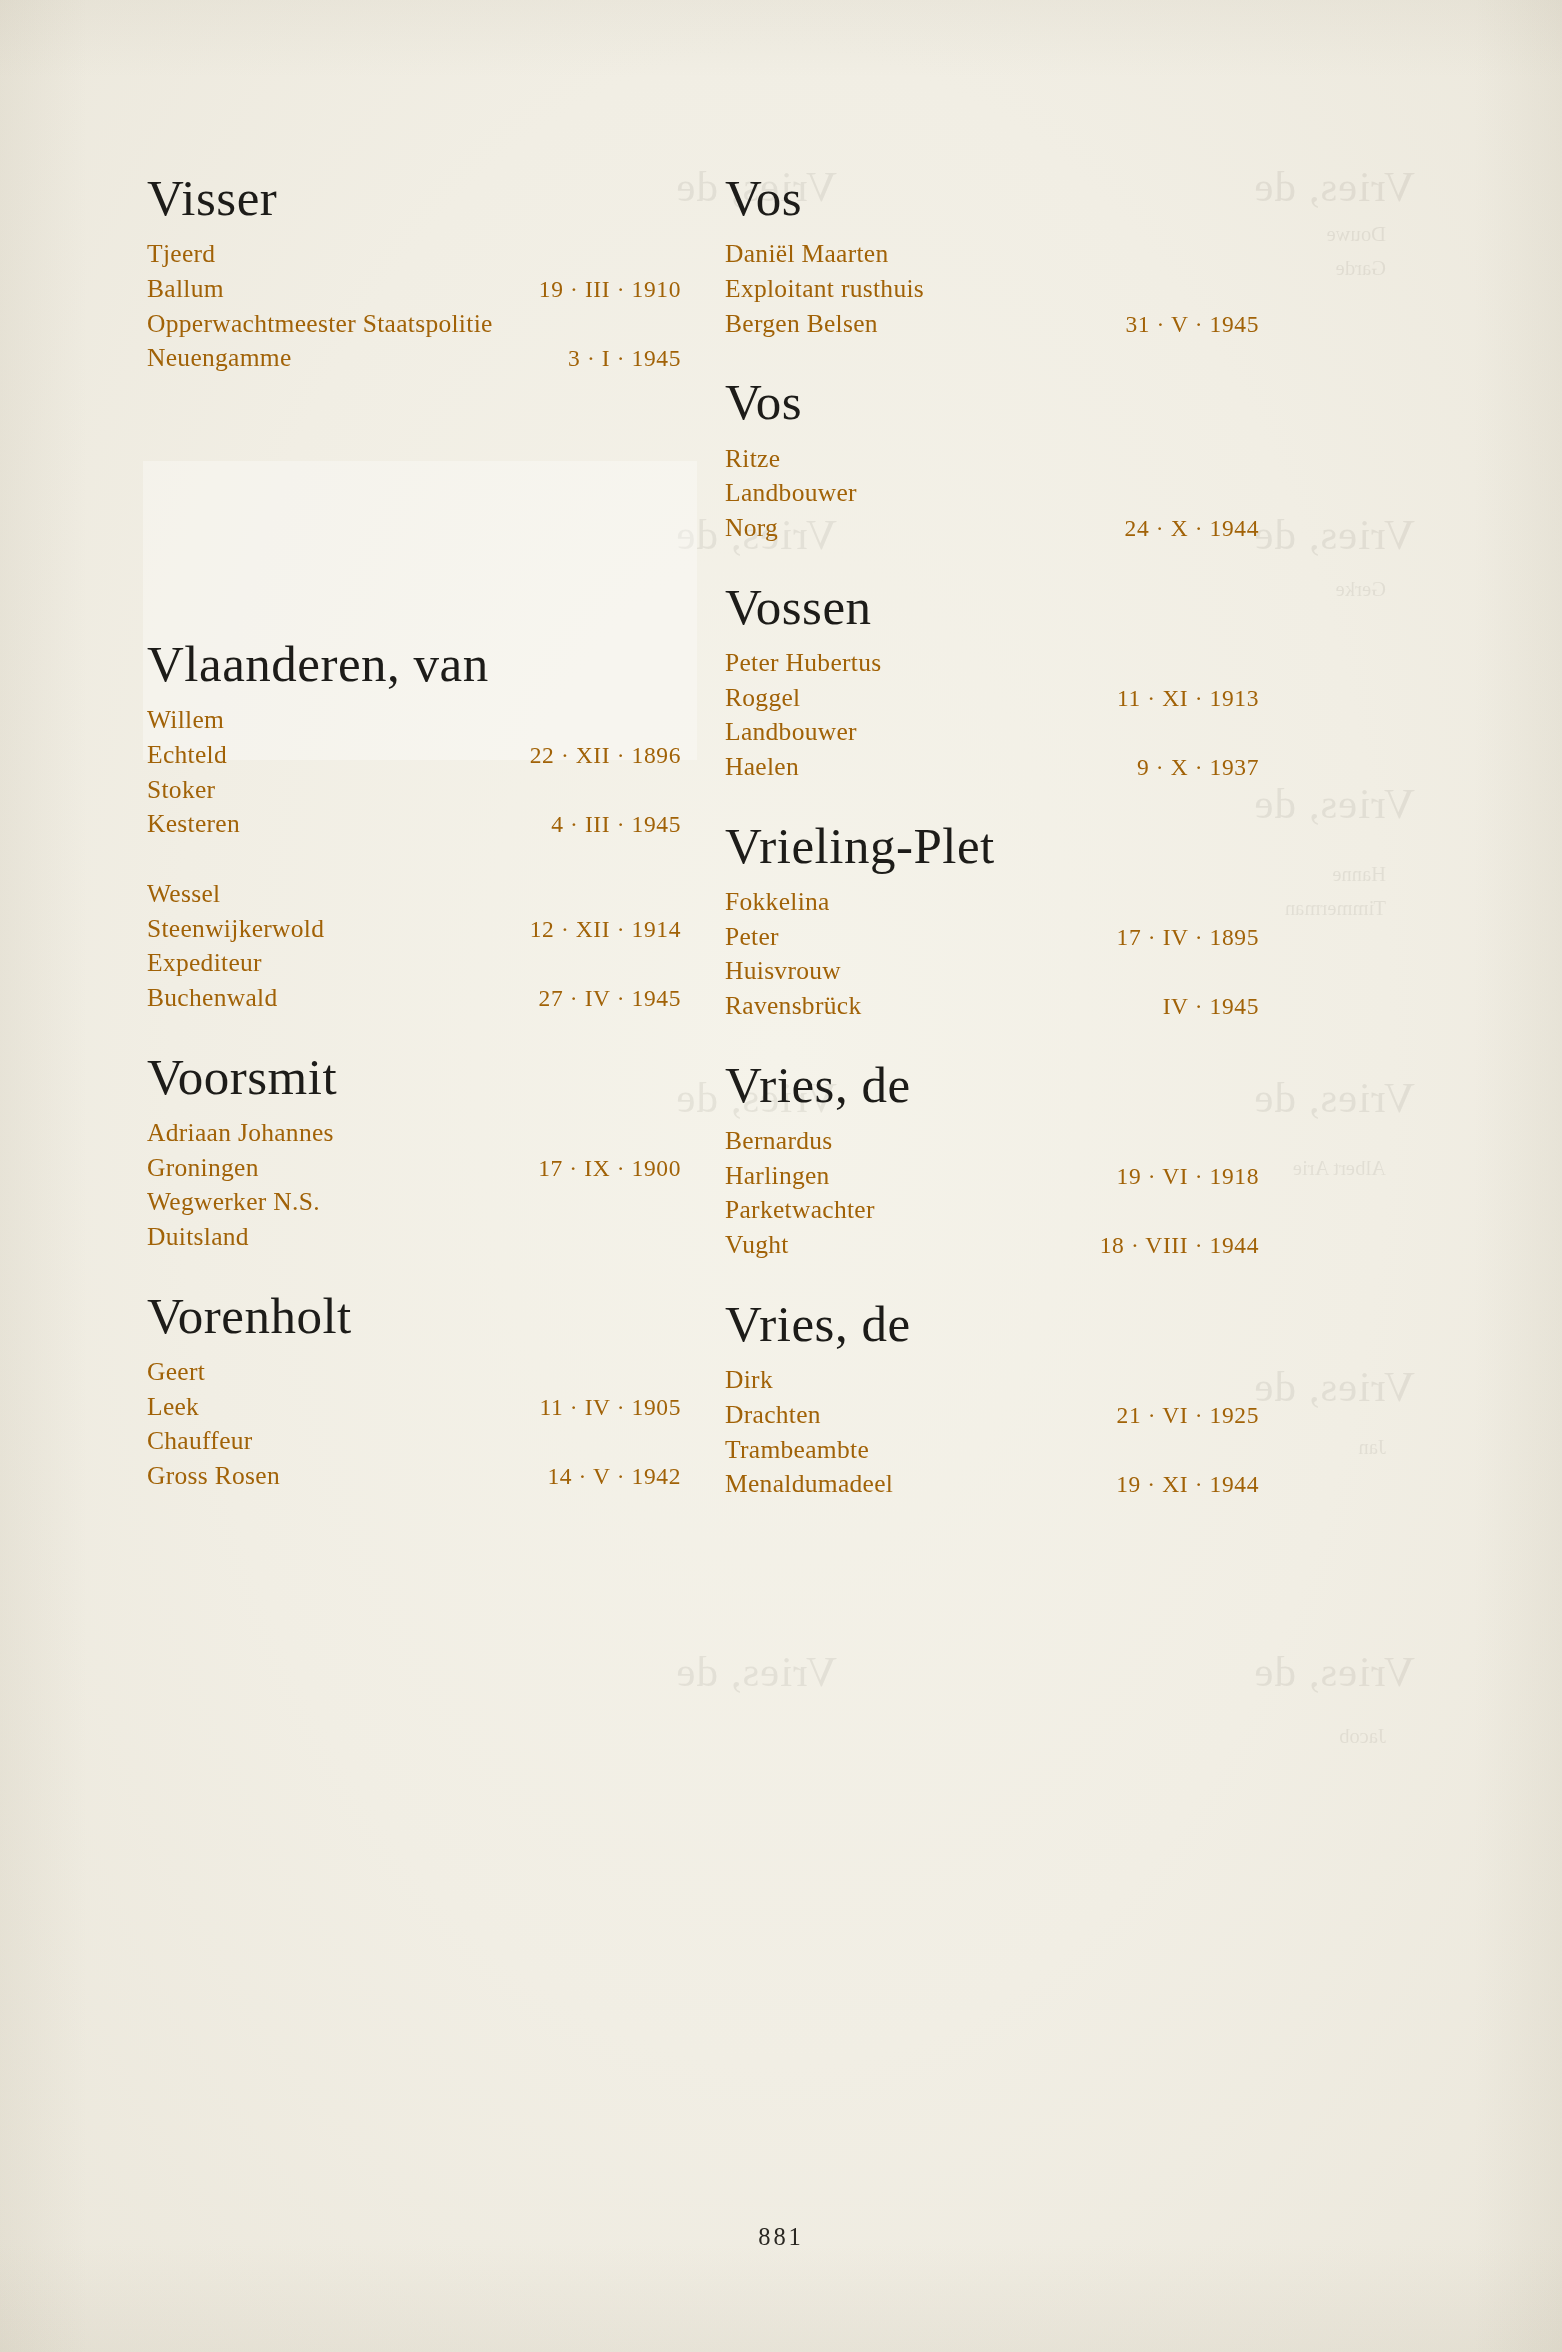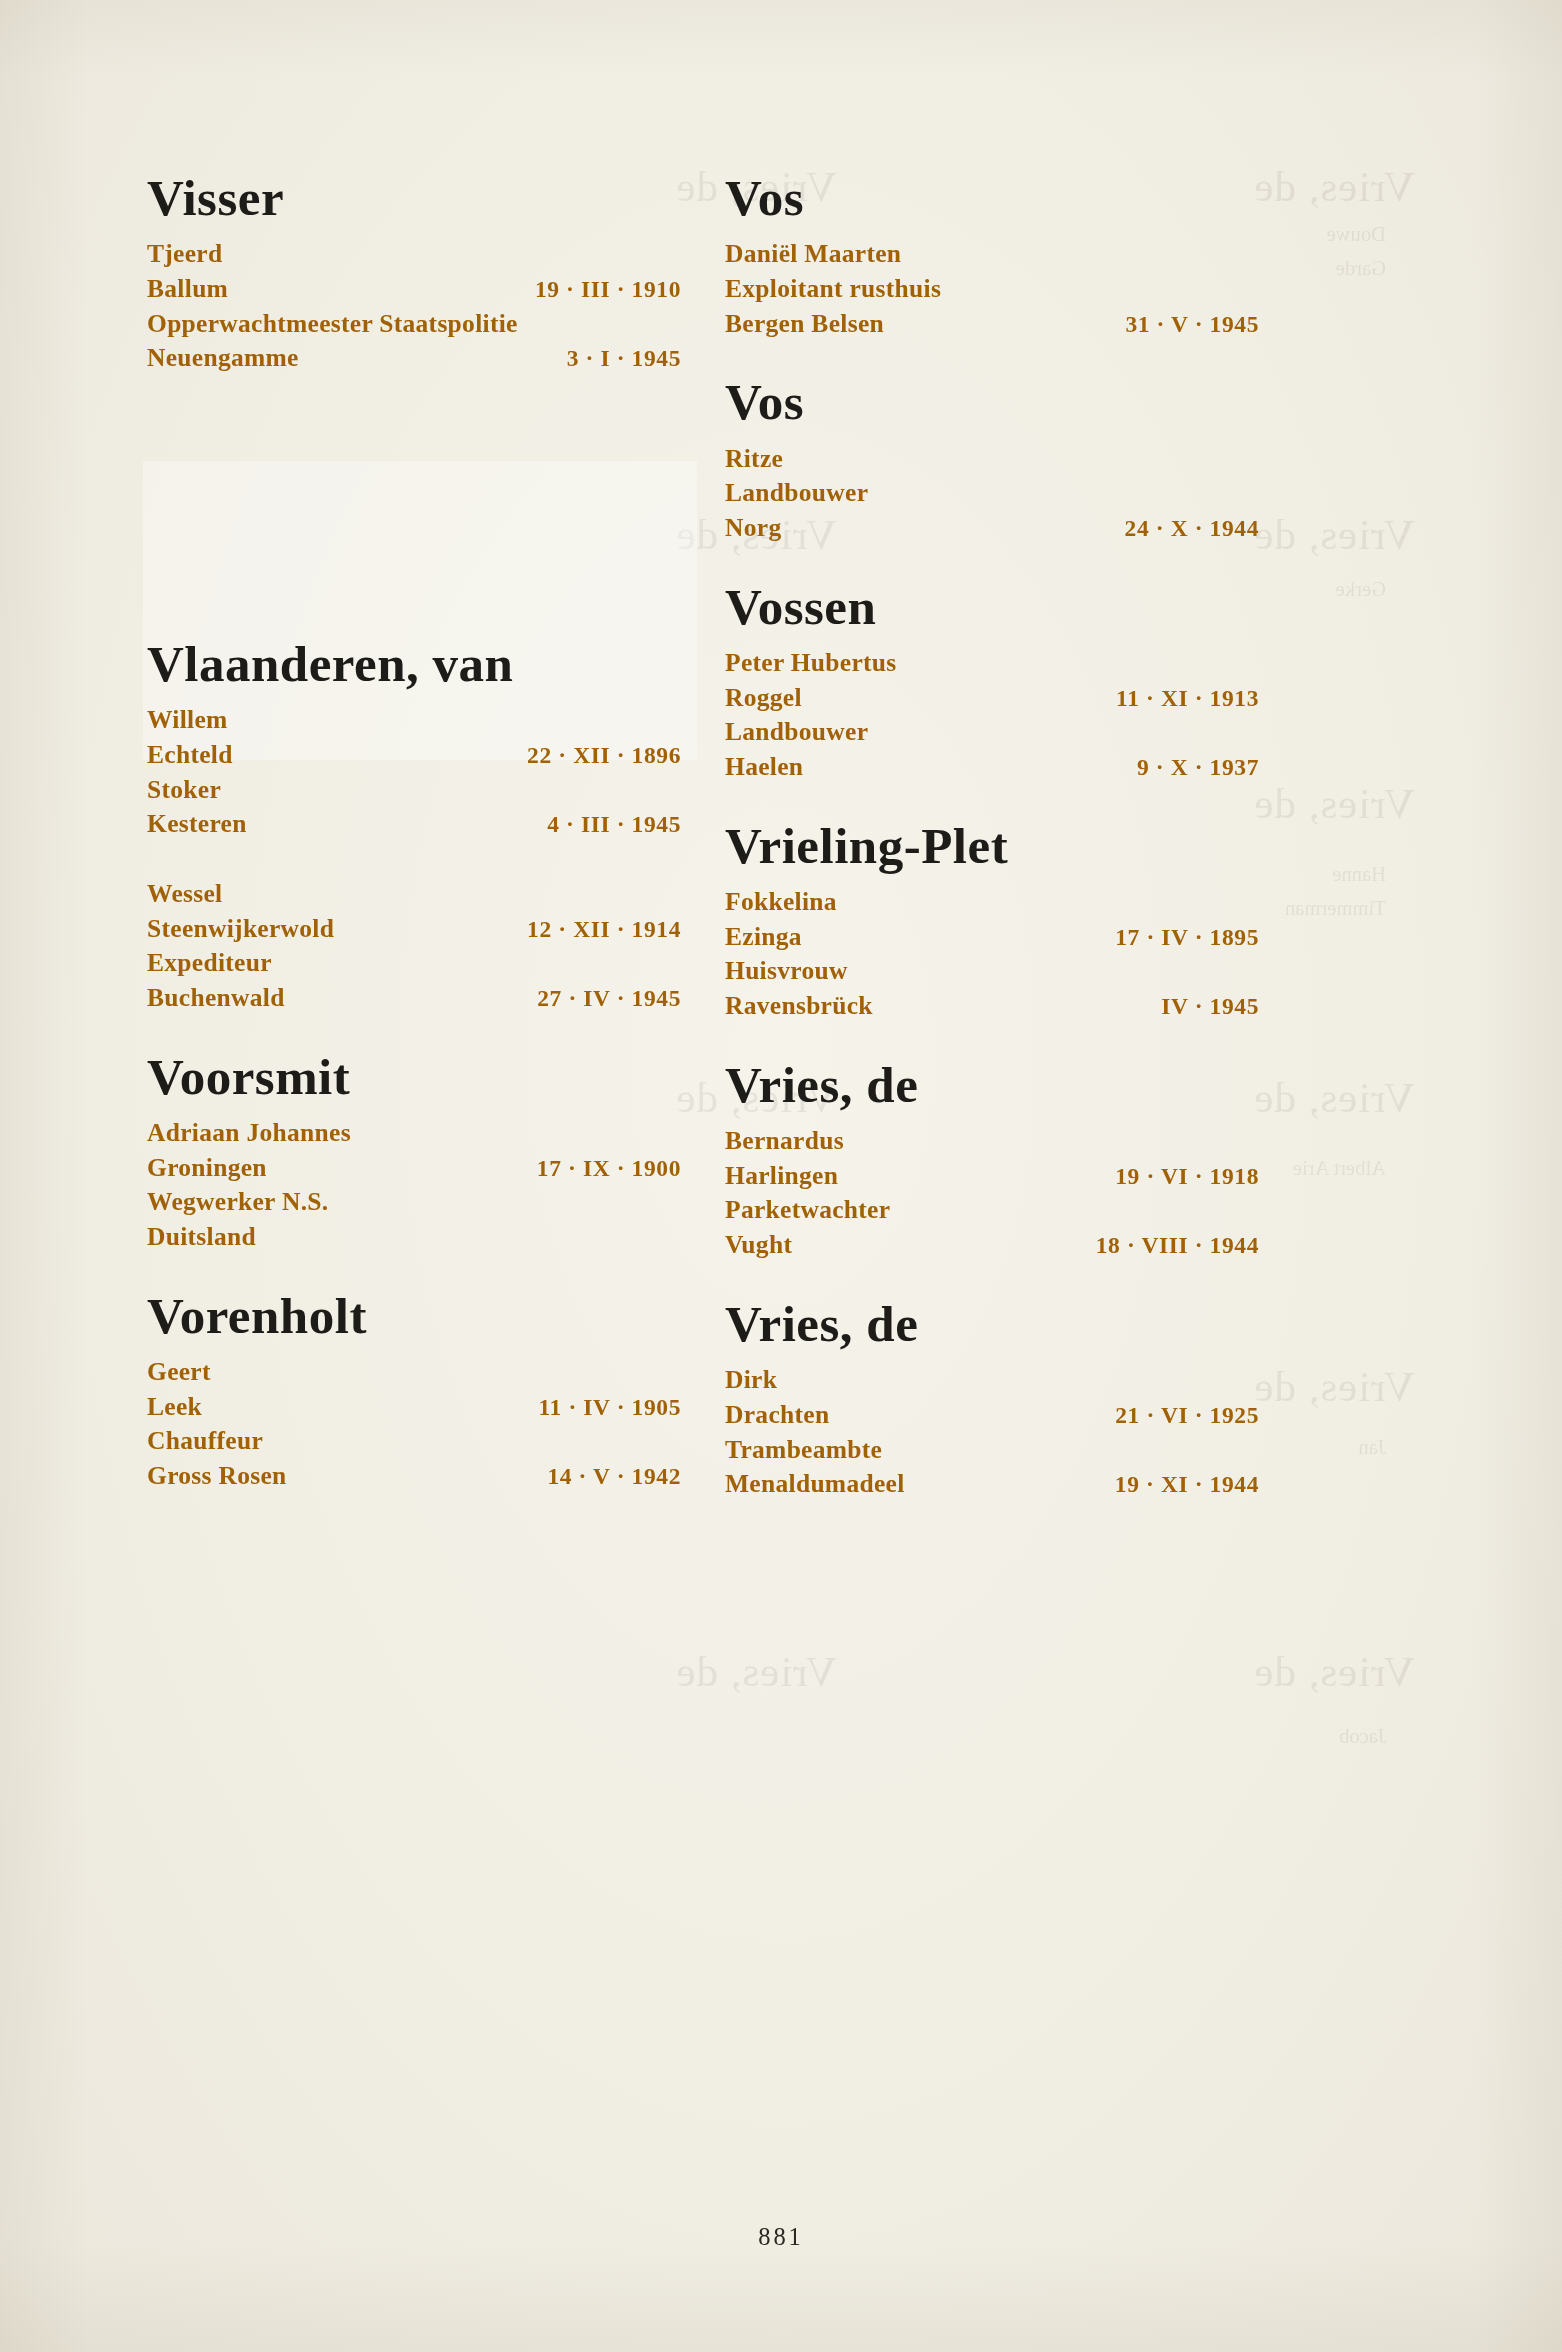--- a/index.html
+++ b/index.html
@@ -73,21 +73,20 @@
   .col {
     position: absolute;
     top: 172px;
     width: 534px;
   }
   .col-left  { left: 147px; }
   .col-right { left: 725px; }
 
   .entry {
     margin-bottom: 35px;
-    font-weight: bold;
   }
   .surname {
     font-size: 51px;
     line-height: 1.05;
     color: #1d1c19;
     letter-spacing: 0.5px;
     margin-bottom: 11.8px;
     white-space: nowrap;
   }
   .rows {
@@ -325,21 +324,21 @@
     </div>
 
     <div class="entry">
       <div class="surname">Vrieling-Plet</div>
       <div class="rows">
         <div class="row">
           <span class="txt">Fokkelina</span>
           <span class="date"></span>
         </div>
         <div class="row">
-          <span class="txt">Ezinga</span>
+          <span class="txt">Peter</span>
           <span class="date">17 · IV · 1895</span>
         </div>
         <div class="row">
           <span class="txt">Huisvrouw</span>
           <span class="date"></span>
         </div>
         <div class="row">
           <span class="txt">Ravensbrück</span>
           <span class="date">IV · 1945</span>
         </div>

